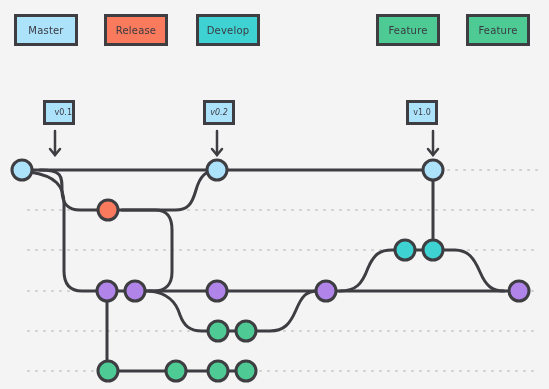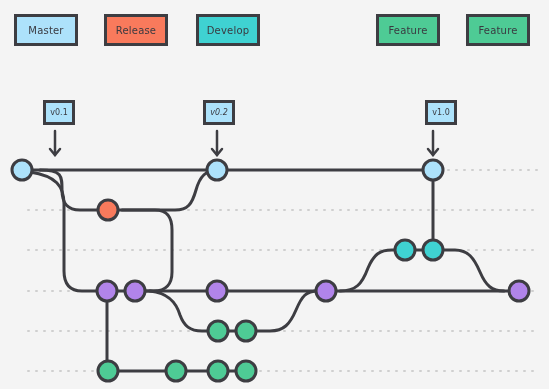--- a/index.html
+++ b/index.html
@@ -99,27 +99,27 @@
       </div>
       <div class="legend-box" style="left: 376px; top: 14px; background: rgb(78, 203, 149);">
         <span>Feature</span>
       </div>
       <div class="legend-box" style="left: 466px; top: 14px; background: rgb(78, 203, 149);">
         <span>Feature</span>
       </div>
     </div>
 
   <div id="tags-root">
-      <div class="tag-box" style="left: 43px; top: 100px; background: rgb(173, 226, 251);">
+      <div class="tag-box" style="left: 43px; top: 100px; background: rgb(173, 226, 251); justify-content: flex-end;">
         <span>v0.1</span>
       </div>
       <div class="tag-box" style="left: 203px; top: 100px; background: rgb(173, 226, 251); font-style: italic;">
         <span>v0.2</span>
       </div>
-      <div class="tag-box" style="left: 425px; top: 100px; background: rgb(173, 226, 251);">
+      <div class="tag-box" style="left: 406px; top: 100px; background: rgb(173, 226, 251);">
         <span>v1.0</span>
       </div>
     </div>
 
   <svg class="graph" viewBox="0 0 549 389">
     <g id="grid-root">
         <line x1="28" x2="540" y1="210" y2="210" class="gridline"></line>
         <line x1="28" x2="540" y1="250" y2="250" class="gridline"></line>
         <line x1="28" x2="540" y1="291" y2="291" class="gridline"></line>
         <line x1="28" x2="540" y1="331" y2="331" class="gridline"></line>

